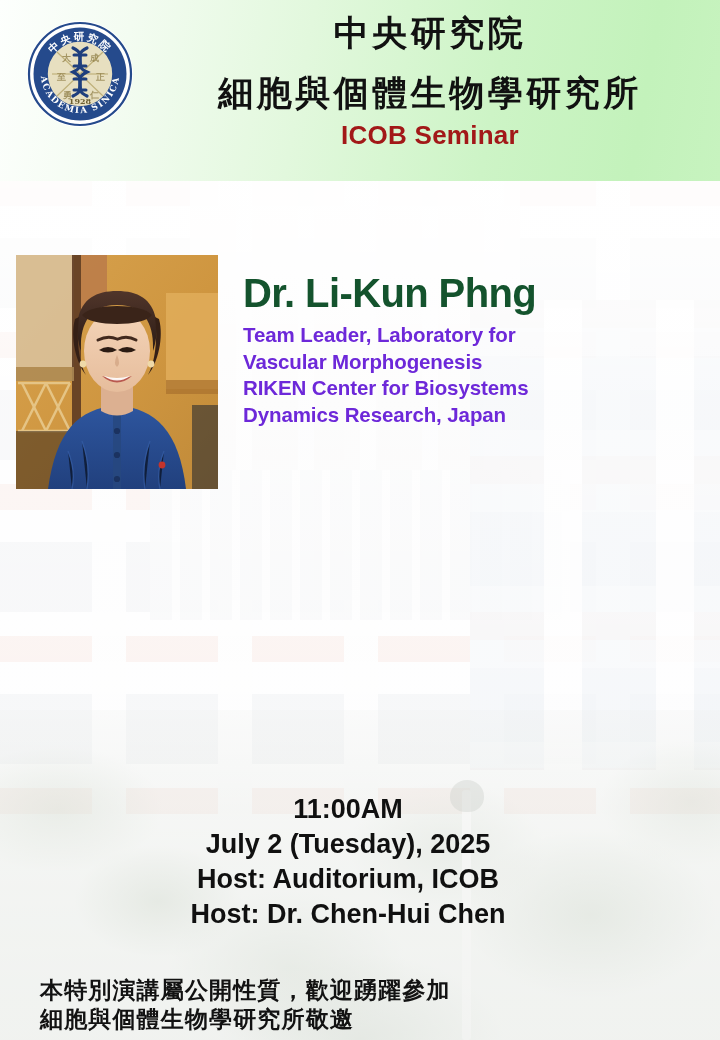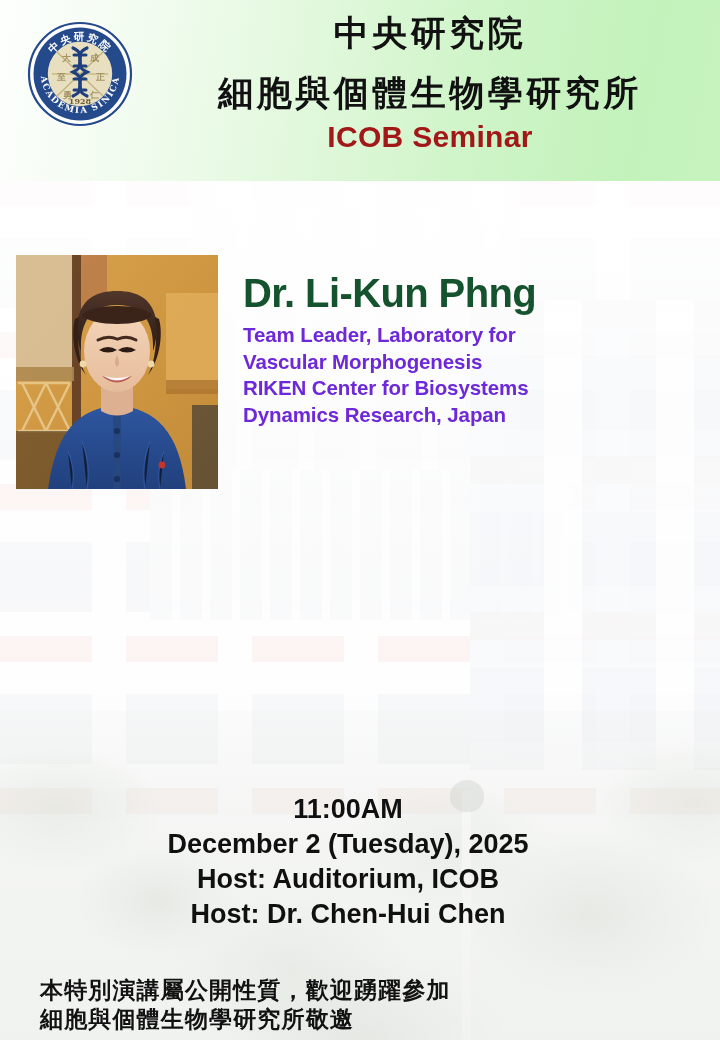--- a/index.html
+++ b/index.html
@@ -159,21 +159,21 @@
     color:#111111;
     letter-spacing:0.10em;
     line-height:1.22;
   }
   #org-line1 { font-size:35px; }
   #org-line2 { font-size:35px; margin-top:17px; }
   #seminar-label {
     margin-top:6px;
     font-family:"Liberation Sans", sans-serif;
     font-weight:700;
-    font-size:30px;
+    font-size:26px;
     color:#a21818;
     letter-spacing:0.01em;
   }
 
   
   #speaker-photo {
     position:absolute; left:16px; top:255px;
     width:202px; height:234px;
     overflow:hidden;
     background:#c98f3d;
@@ -386,21 +386,21 @@
     <div id="speaker-name">Dr. Li-Kun Phng</div>
     <div id="speaker-affil">Team Leader, Laboratory for
 Vascular Morphogenesis
 RIKEN Center for Biosystems
 Dynamics Research, Japan</div>
   </div>
 
 
   <div id="event-details">
     <span class="dl">11:00AM</span>
-    <span class="dl">December 2 (Tuesday), 2025</span>
+    <span class="dl">July 2 (Tuesday), 2025</span>
     <span class="dl">Host: Auditorium, ICOB</span>
     <span class="dl">Host: Dr. Chen-Hui Chen</span>
   </div>
 
   <div id="footer-note">
     <span class="fl">本特別演講屬公開性質，歡迎踴躍參加</span>
     <span class="fl">細胞與個體生物學研究所敬邀</span>
   </div>
 
 </div>

